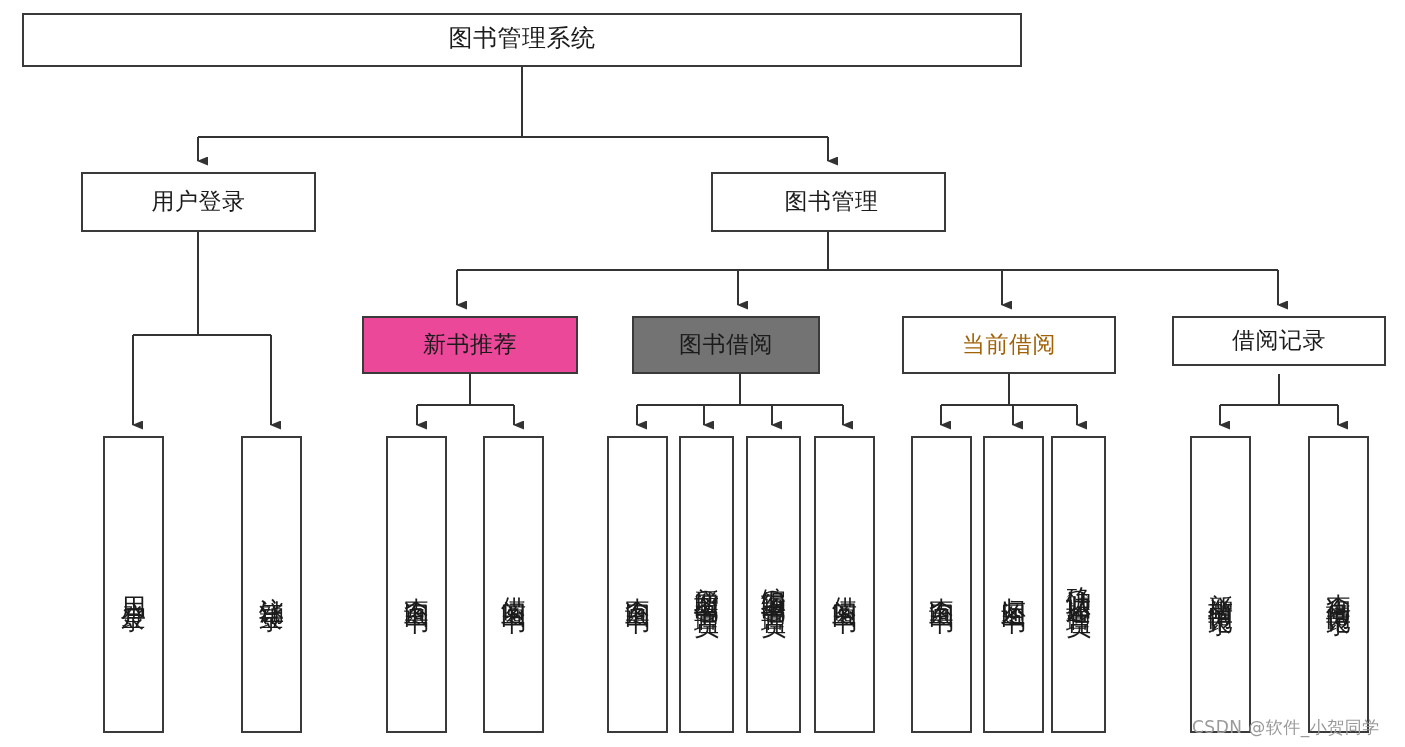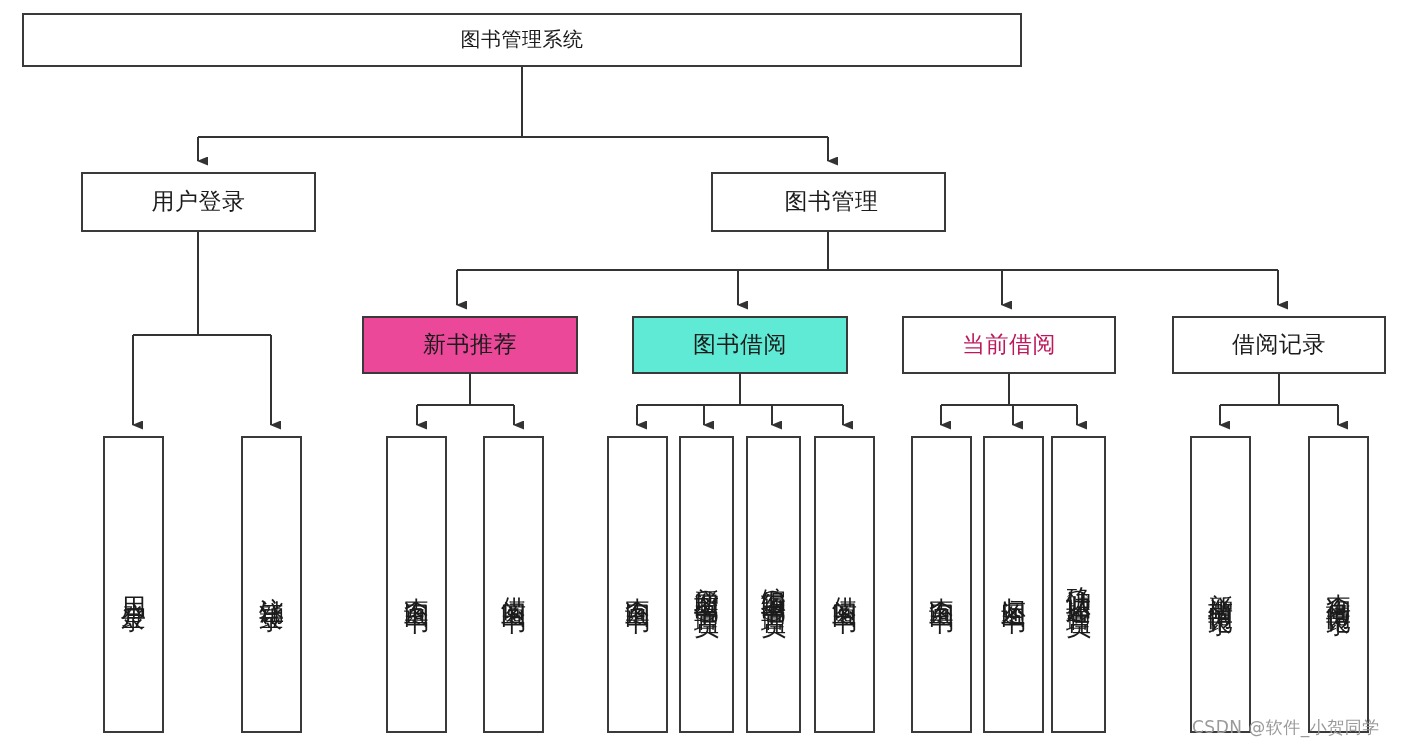--- a/index.html
+++ b/index.html
@@ -41,21 +41,22 @@
     display: block;
     line-height: 1.18;
     letter-spacing: 0.5px;
   }
   
   .node.horiz .label {
     writing-mode: horizontal-tb;
     font-size: 23px;
   }
   .node.root .label {
-    font-size: 20px;
+    font-size: 24px;
+    font-family: Liberation Mono, monospace;
   }
   
   .node.vert {
     align-items: center;
     justify-content: center;
   }
   .node.vert .label {
     writing-mode: vertical-rl;
     text-orientation: upright;
     font-size: 25px;
@@ -127,27 +128,27 @@
       </div>
       <div class="node horiz" style="left: 81px; top: 172px; width: 235px; height: 60px; border-color: rgb(58, 58, 58); background: rgb(255, 255, 255);">
         <span class="label" style="color: rgb(27, 27, 27);">用户登录</span>
       </div>
       <div class="node horiz" style="left: 711px; top: 172px; width: 235px; height: 60px; border-color: rgb(58, 58, 58); background: rgb(255, 255, 255); padding-left: 6px;">
         <span class="label" style="color: rgb(27, 27, 27);">图书管理</span>
       </div>
       <div class="node horiz" style="left: 362px; top: 316px; width: 216px; height: 58px; border-color: rgb(58, 58, 58); background: #ec4899; align-items: center;">
         <span class="label" style="color: rgb(27, 27, 27);">新书推荐</span>
       </div>
-      <div class="node horiz" style="left: 632px; top: 316px; width: 216px; height: 58px; border-color: rgb(58, 58, 58); background: #5eead4;">
+      <div class="node horiz" style="left: 632px; top: 316px; width: 188px; height: 58px; border-color: rgb(58, 58, 58); background: #737373;">
         <span class="label" style="color: rgb(27, 27, 27);">图书借阅</span>
       </div>
       <div class="node horiz" style="left: 902px; top: 316px; width: 214px; height: 58px; border-color: rgb(58, 58, 58); background: rgb(255, 255, 255);">
-        <span class="label" style="color: #be185d;">当前借阅</span>
+        <span class="label" style="color: #a16207;">当前借阅</span>
       </div>
-      <div class="node horiz" style="left: 1172px; top: 316px; width: 214px; height: 58px; border-color: rgb(58, 58, 58); background: rgb(255, 255, 255);">
+      <div class="node horiz" style="left: 1172px; top: 316px; width: 214px; height: 50px; border-color: rgb(58, 58, 58); background: rgb(255, 255, 255);">
         <span class="label" style="color: rgb(27, 27, 27);">借阅记录</span>
       </div>
       <div class="node vert" style="left: 103px; top: 436px; width: 61px; height: 297px; border-color: rgb(58, 58, 58); background: rgb(255, 255, 255);">
         <span class="label" style="color: rgb(27, 27, 27);">用户登录</span>
       </div>
       <div class="node vert" style="left: 241px; top: 436px; width: 61px; height: 297px; border-color: rgb(58, 58, 58); background: rgb(255, 255, 255);">
         <span class="label" style="color: rgb(27, 27, 27);">注销登录</span>
       </div>
       <div class="node vert" style="left: 386px; top: 436px; width: 61px; height: 297px; border-color: rgb(58, 58, 58); background: rgb(255, 255, 255);">
         <span class="label" style="color: rgb(27, 27, 27);">查询图书</span>

